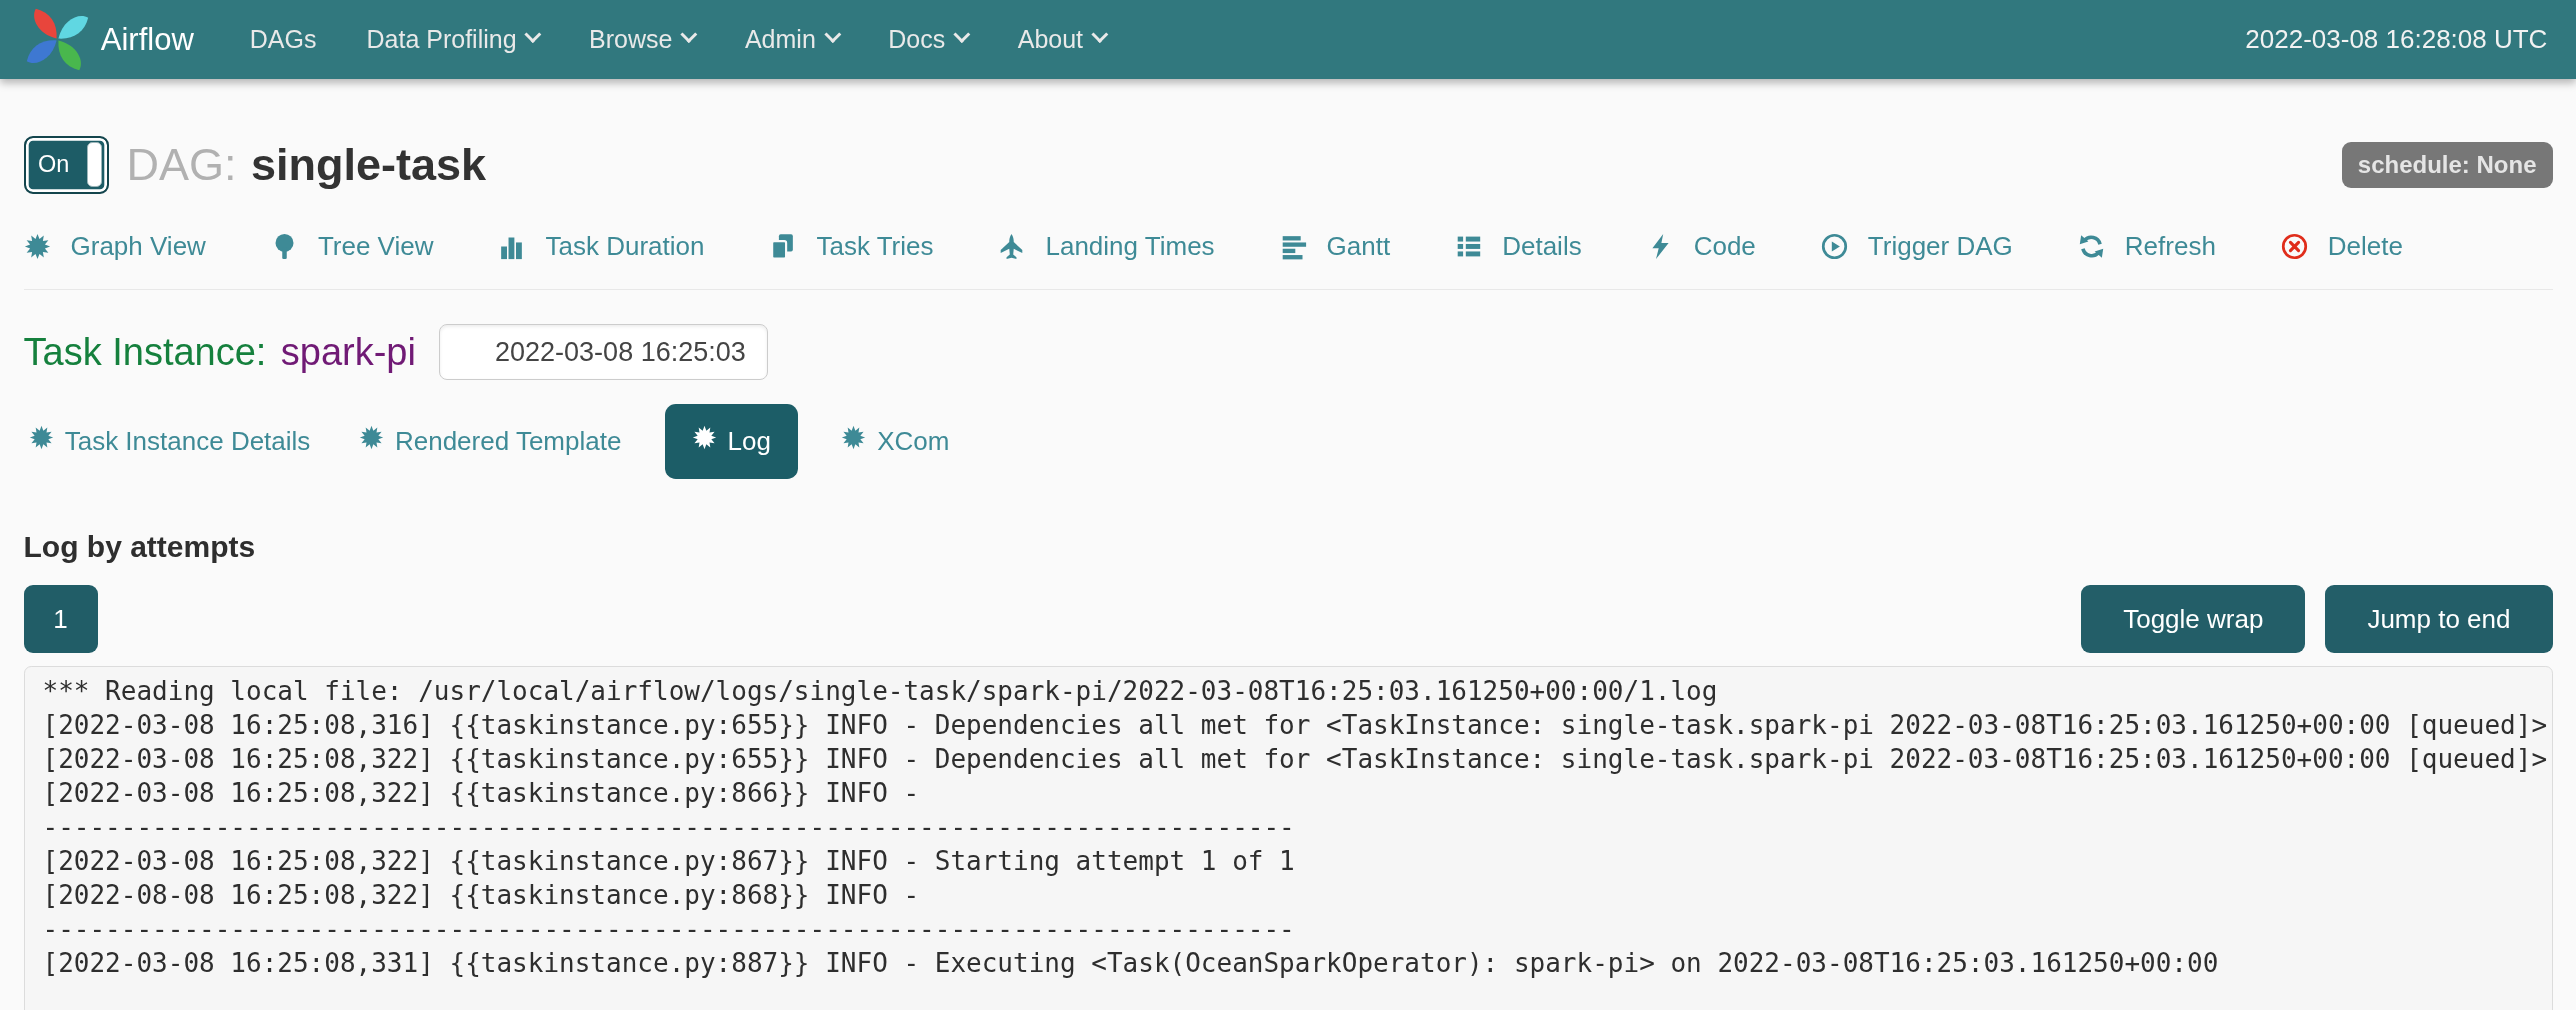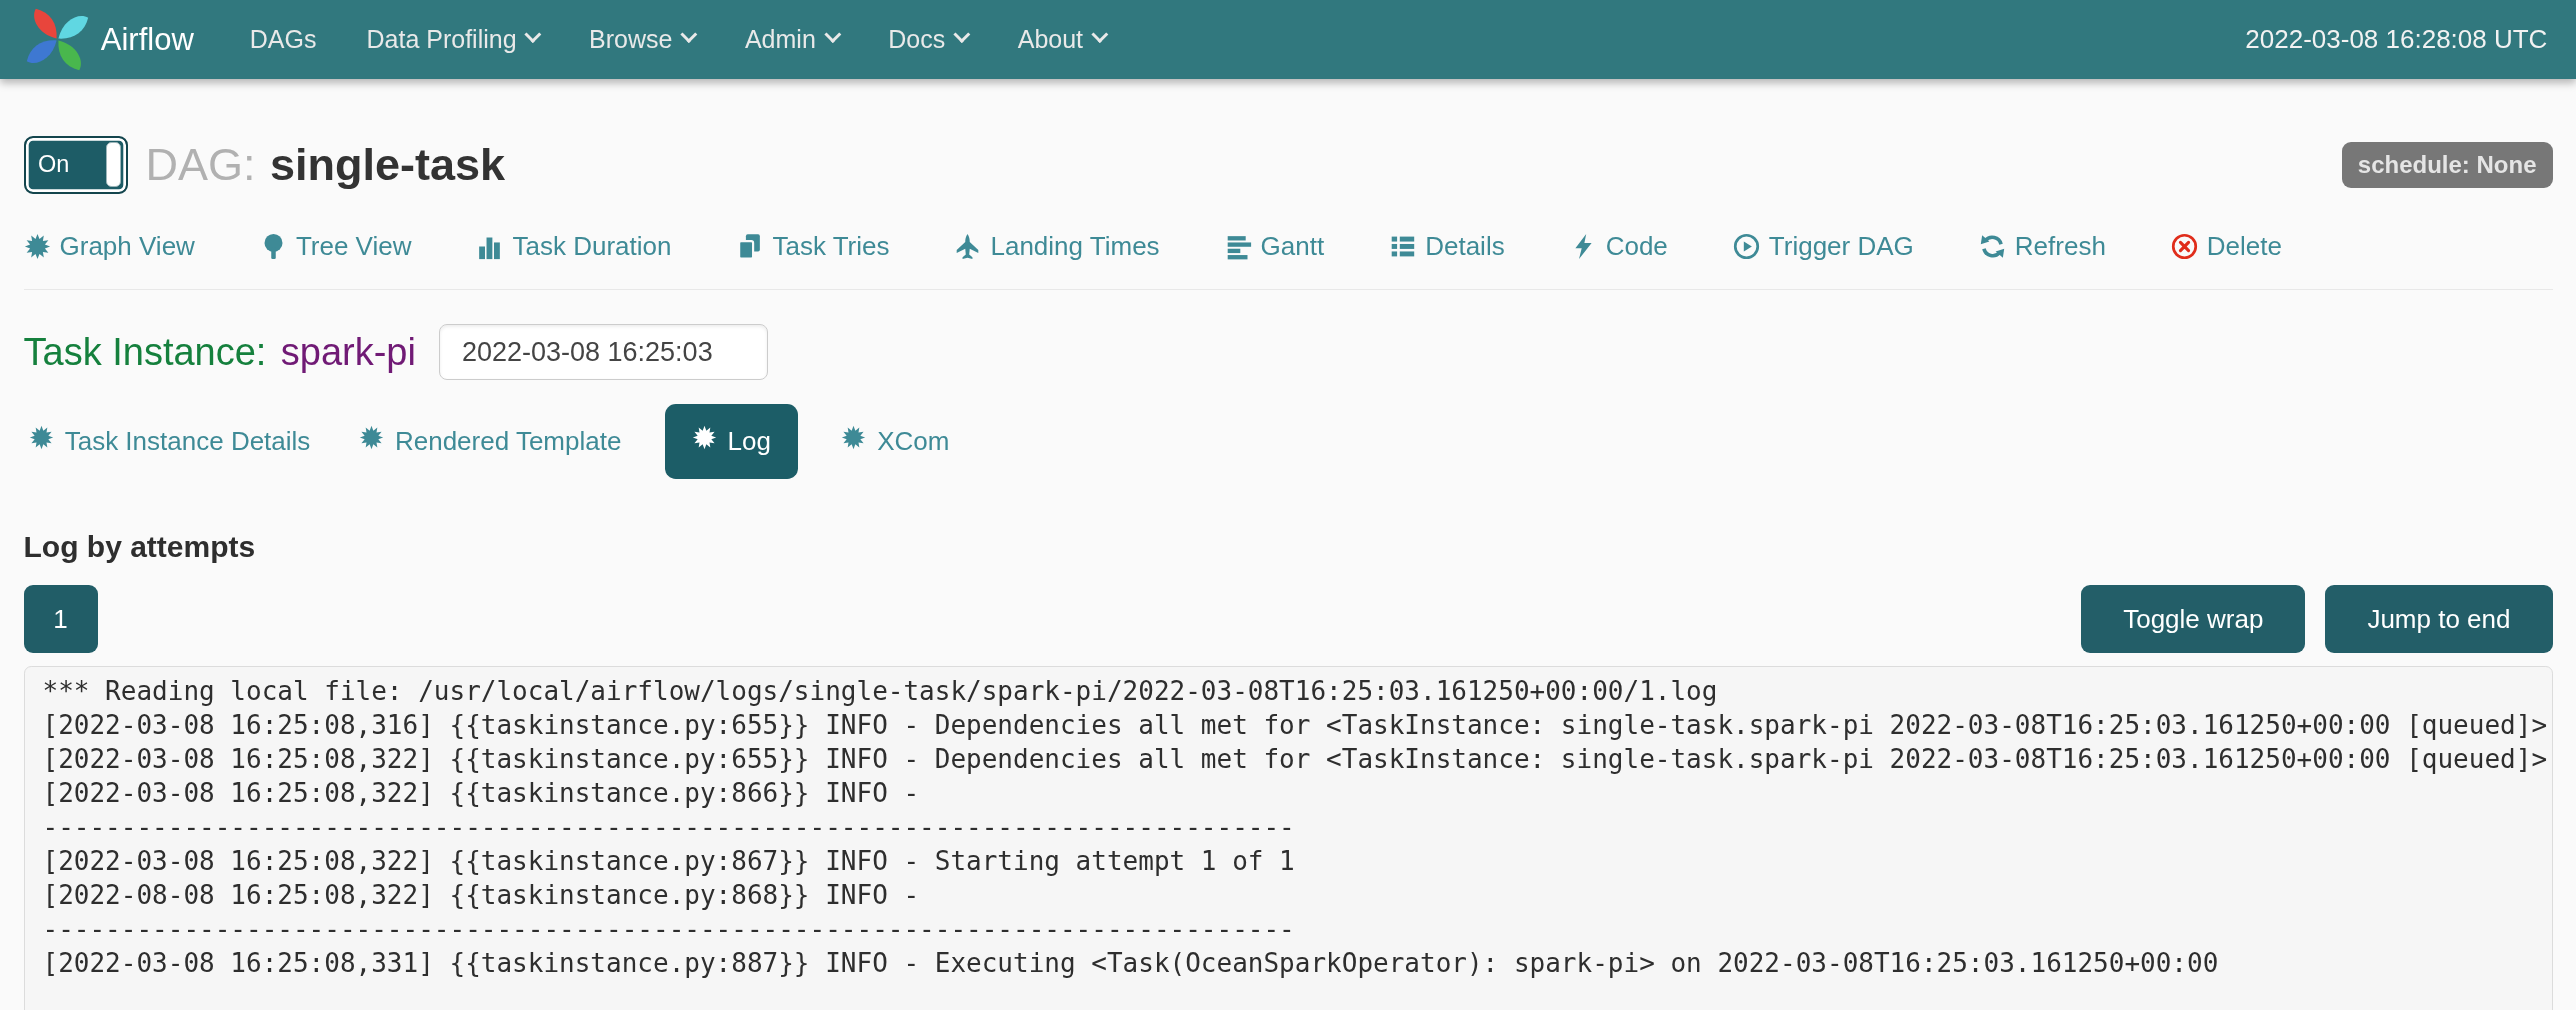--- a/index.html
+++ b/index.html
@@ -17,46 +17,46 @@
               color:#e9e9e9; font-size:25px; text-decoration:none; cursor:pointer; }
   .caret { width:11.7px; height:11.7px; border-right:3.6px solid currentColor; border-bottom:3.6px solid currentColor;
            transform:rotate(45deg) translate(-1.8px,-1.8px); margin-top:-5.4px; }
   .clock { margin-left:auto; color:#f2f2f2; font-size:26px; padding-right:3.6px; }
 
   
   .container { padding:51px 23.5px 0 23.5px; }
 
   
   .dag-header { display:flex; align-items:center; gap:18px; height:69px; }
-  .toggle { width:104px; height:58px; background:#1d5c66; border:2.7px solid #14454d; border-radius:9px;
+  .toggle { width:85px; height:58px; background:#1d5c66; border:2.7px solid #14454d; border-radius:9px;
             box-shadow:inset 0 0 0 2.7px #fff; display:flex; align-items:center; cursor:pointer; position:relative; }
   .toggle-label { color:#fff; font-size:23.5px; padding-left:12.6px; }
   .toggle-knob { position:absolute; right:4.5px; top:4.5px; bottom:4.5px; width:15.3px; background:#fff;
                  border-radius:5.4px; border:0.9px solid #9db6ba; }
   .dag-title { font-size:45px; font-weight:400; display:flex; gap:14.4px; align-items:baseline; }
   .title-prefix { color:#b1b1b1; }
   .title-name { color:#333; font-weight:700; }
   .schedule-badge { margin-left:auto; background:#777; color:#e5e5e5; font-size:24px; font-weight:700;
                     padding:9px 16px; border-radius:9px; }
 
   
   .dag-tabs { display:flex; align-items:center; gap:65px; margin-top:32px; flex-wrap:nowrap; }
-  .dag-tab { display:flex; align-items:center; gap:9px; color:#3e8a96; font-size:26px;
+  .dag-tab { display:flex; align-items:center; gap:20px; color:#3e8a96; font-size:26px;
              text-decoration:none; cursor:pointer; white-space:nowrap; }
   .dag-tab svg { display:block; }
   .icon-red { color:#e02d1b; }
   hr.rule { border:none; border-top:1.8px solid #e8e8e8; margin-top:27px; }
 
   
   .ti-row { display:flex; align-items:center; gap:14.4px; margin-top:34px; }
   .ti-label { color:#15803d; font-size:38px; }
   .ti-name { color:#701a75; font-size:38px; font-weight:400; margin-right:9px;text-align:right; }
   .ti-date { width:329px; height:56px; border:1.8px solid #ccc; border-radius:8px; background:#fff;
              font-size:27px; color:#444; padding:0 21.6px; box-shadow:inset 0 1.8px 3.6px rgba(0,0,0,.08);
-             font-family:"Liberation Sans", sans-serif; }
+             font-family:"Liberation Sans", sans-serif;text-align:right; }
 
   
   .view-tabs { display:flex; align-items:center; gap:38px; margin-top:23.5px; }
   .view-tab { display:flex; align-items:center; gap:10.8px; color:#3e8a96; font-size:26px;
               text-decoration:none; cursor:pointer; padding:21.6px 5.4px; border-radius:10.8px; }
   .view-tab.active { background:#1c5d67; color:#fff; padding:21.6px 27px; }
 
   
   .log-heading { font-size:30px; font-weight:700; color:#2e2e2e; margin-top:51px; }
   .attempt-row { display:flex; align-items:stretch; gap:20px; margin-top:21.6px; height:68px; }

